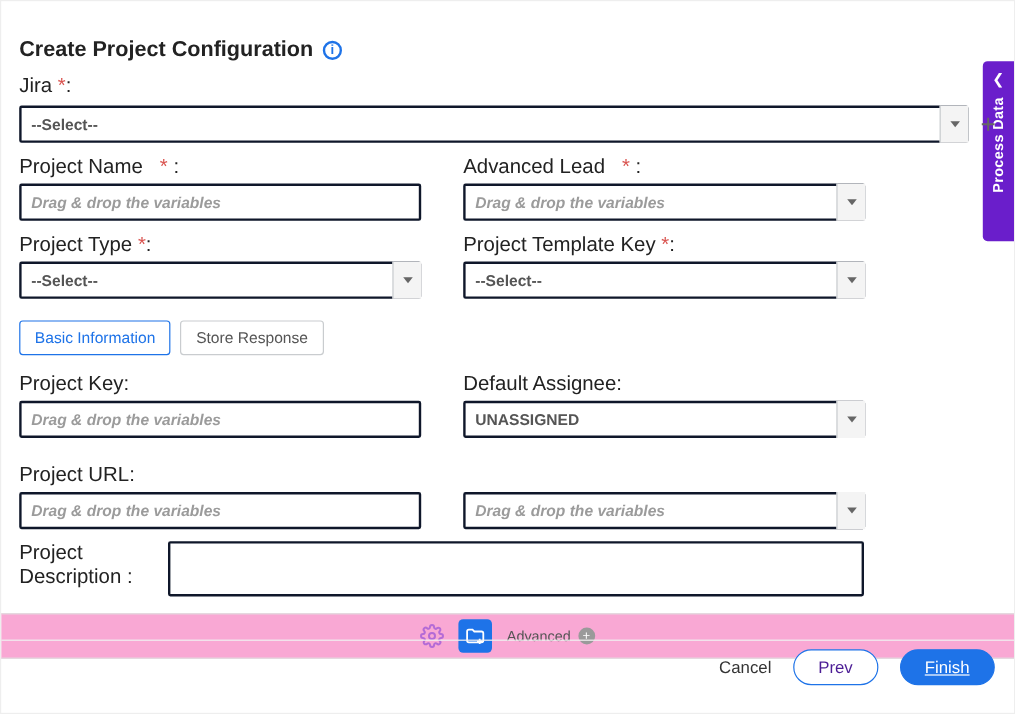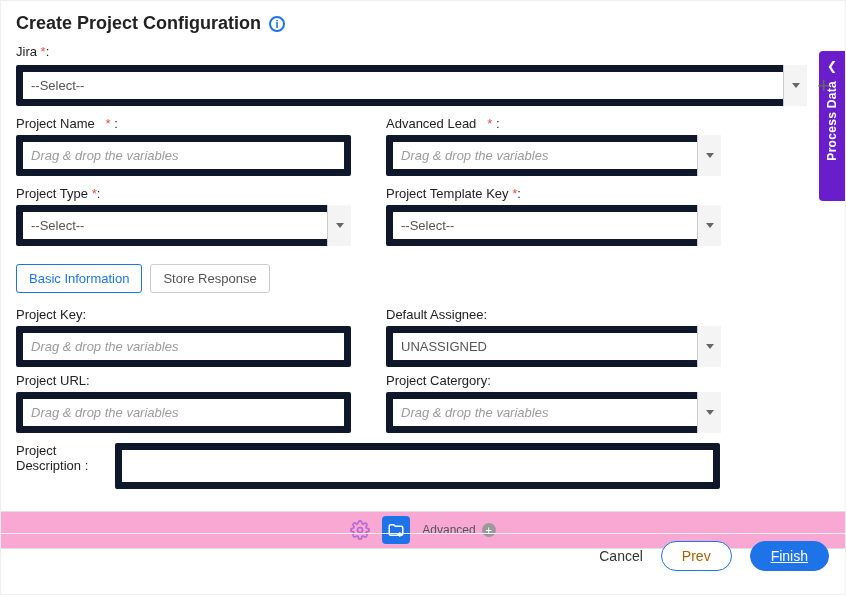--- a/index.html
+++ b/index.html
@@ -1,32 +1,32 @@
 <!DOCTYPE html>
 <html><head>
 <meta charset="utf-8">
 <style>
   * { box-sizing: border-box; }
   html, body { margin:0; padding:0; font-family: Arial, Helvetica, sans-serif; font-size:13px; color:#333; background:#fff; }
   .wrapper { position:relative; width:846px; height:595px; border:1px solid #eee; overflow:hidden; }
   .header-bar { height:30px; background:#f1f1f1; border-bottom:1px solid #e0e0e0; display:flex; align-items:center; justify-content:center; position:relative; }
   .header-title { font-size:12px; letter-spacing:1px; color:#555; }
   .close-x { position:absolute; right:8px; top:4px; font-size:20px; color:#888; cursor:pointer; }
-  .content { padding:12px 15px 0 15px; position:relative; }
+  .content { padding:30px 15px 0 15px; position:relative; }
   .config-title { font-size:18px; font-weight:bold; color:#222; display:flex; align-items:center; gap:8px; }
   .info-icon { display:inline-flex; align-items:center; justify-content:center; width:16px; height:16px; border:2px solid #1e73e8; border-radius:50%; color:#1e73e8; font-size:11px; font-weight:bold; }
   .form-area { margin-top:10px; }
   .row { display:flex; gap:35px; margin-top:10px; }
   .col { flex:1; display:flex; flex-direction:column; }
   .col-full { width:100%; display:flex; flex-direction:row; margin-top:10px; }
-  .label { font-size:13px; color:#222; margin-bottom:4px; }
+  .label { font-size:17px; color:#222; margin-bottom:4px; }
   .req { color:#d9534f; }
   .input, .select, .textarea {
-    width:100%; border:7px solid #0f172a; background:#fff; font-size:13px; color:#333;
-    padding:6px 8px; border-radius:2px;
+    width:100%; border:2px solid #0f172a; background:#fff; font-size:13px; color:#333;
+    padding:6px 8px; border-radius:2px;font-weight:bold;
   }
   .input::placeholder, .textarea::placeholder { color:#9b9b9b; font-style:italic; }
   .select-wrap { position:relative; display:flex; }
   .select-wrap .input { padding-right:26px; }
   .select-btn {
     position:absolute; right:0; top:0; height:100%; width:24px;
     border-left:1px solid #c9cccf; background:#f4f4f4; display:flex; align-items:center; justify-content:center;
     cursor:pointer;
   }
   .caret { width:0; height:0; border-left:4px solid transparent; border-right:4px solid transparent; border-top:5px solid #666; }
@@ -52,21 +52,21 @@
   }
   .adv-label { font-size:12px; color:#555; display:flex; align-items:center; gap:6px; }
   .plus-circle { width:14px; height:14px; border-radius:50%; background:#9a9a9a; color:#fff; font-size:11px; display:flex; align-items:center; justify-content:center; line-height:1; }
   .footer {
     position:absolute; left:0; right:0; bottom:16px; height:45px;
     display:flex; align-items:center; justify-content:flex-end; gap:18px; padding-right:16px;
     border-top:1px solid #f0f0f0;
   }
   .btn-link { color:#333; cursor:pointer; font-size:14px; }
   .btn-outline {
-    border:1px solid #1e73e8; color:#a16207; background:#fff;
+    border:1px solid #1e73e8; color:#4c1d95; background:#fff;
     padding:6px 20px; border-radius:16px; cursor:pointer; font-size:14px;
   }
   .btn-primary {
     border:1px solid #1e73e8; color:#fff; background:#1e73e8;
     padding:6px 20px; border-radius:16px; cursor:pointer; font-size:14px;text-decoration:underline;
   }
   .side-tab {
     position:absolute; right:0; top:50px; width:26px; height:150px;
     background:#6a1ecb; color:#fff; border-top-left-radius:4px; border-bottom-left-radius:4px;
     display:flex; flex-direction:column; align-items:center; justify-content:flex-start;
@@ -176,27 +176,26 @@
           <div class="label">Default Assignee:</div>
           <div class="select-wrap">
             <div class="input select-value">UNASSIGNED</div>
             <div class="select-btn">
                 <div class="caret"></div>
               </div>
           </div>
         </div>
       </div>
 
-      <div class="row" style="margin-top:6px;align-items:flex-end;">
+      <div class="row" style="margin-top:21px;align-items:flex-end;">
         <div class="col half">
           <div class="label">Project URL:</div>
           <input class="input" placeholder="Drag &amp; drop the variables" style="">
         </div>
         <div class="col half">
-          <div class="label">Project Catergory:</div>
           <div class="select-wrap">
             <input class="input" placeholder="Drag &amp; drop the variables" style="">
             <div class="select-btn">
                 <div class="caret"></div>
               </div>
           </div>
         </div>
       </div>
 
       <div class="col-full" style="width:704px;">

